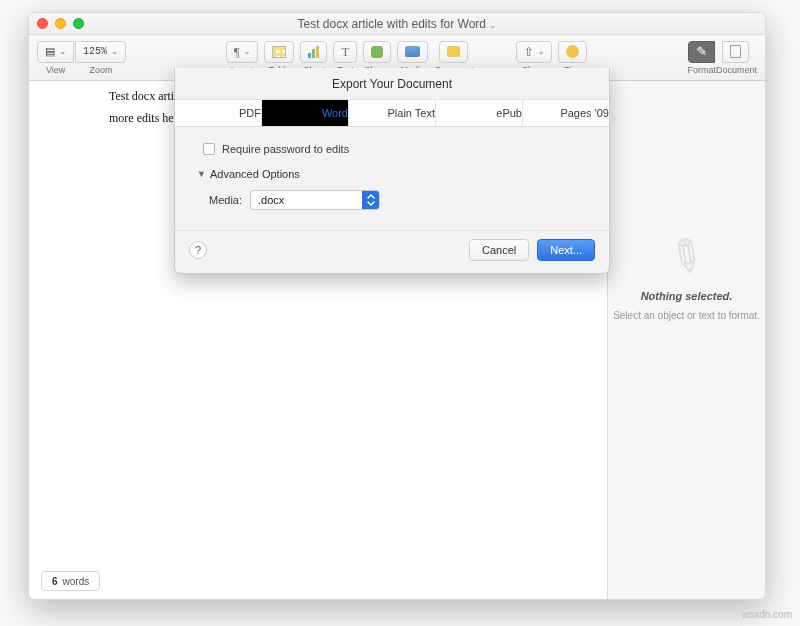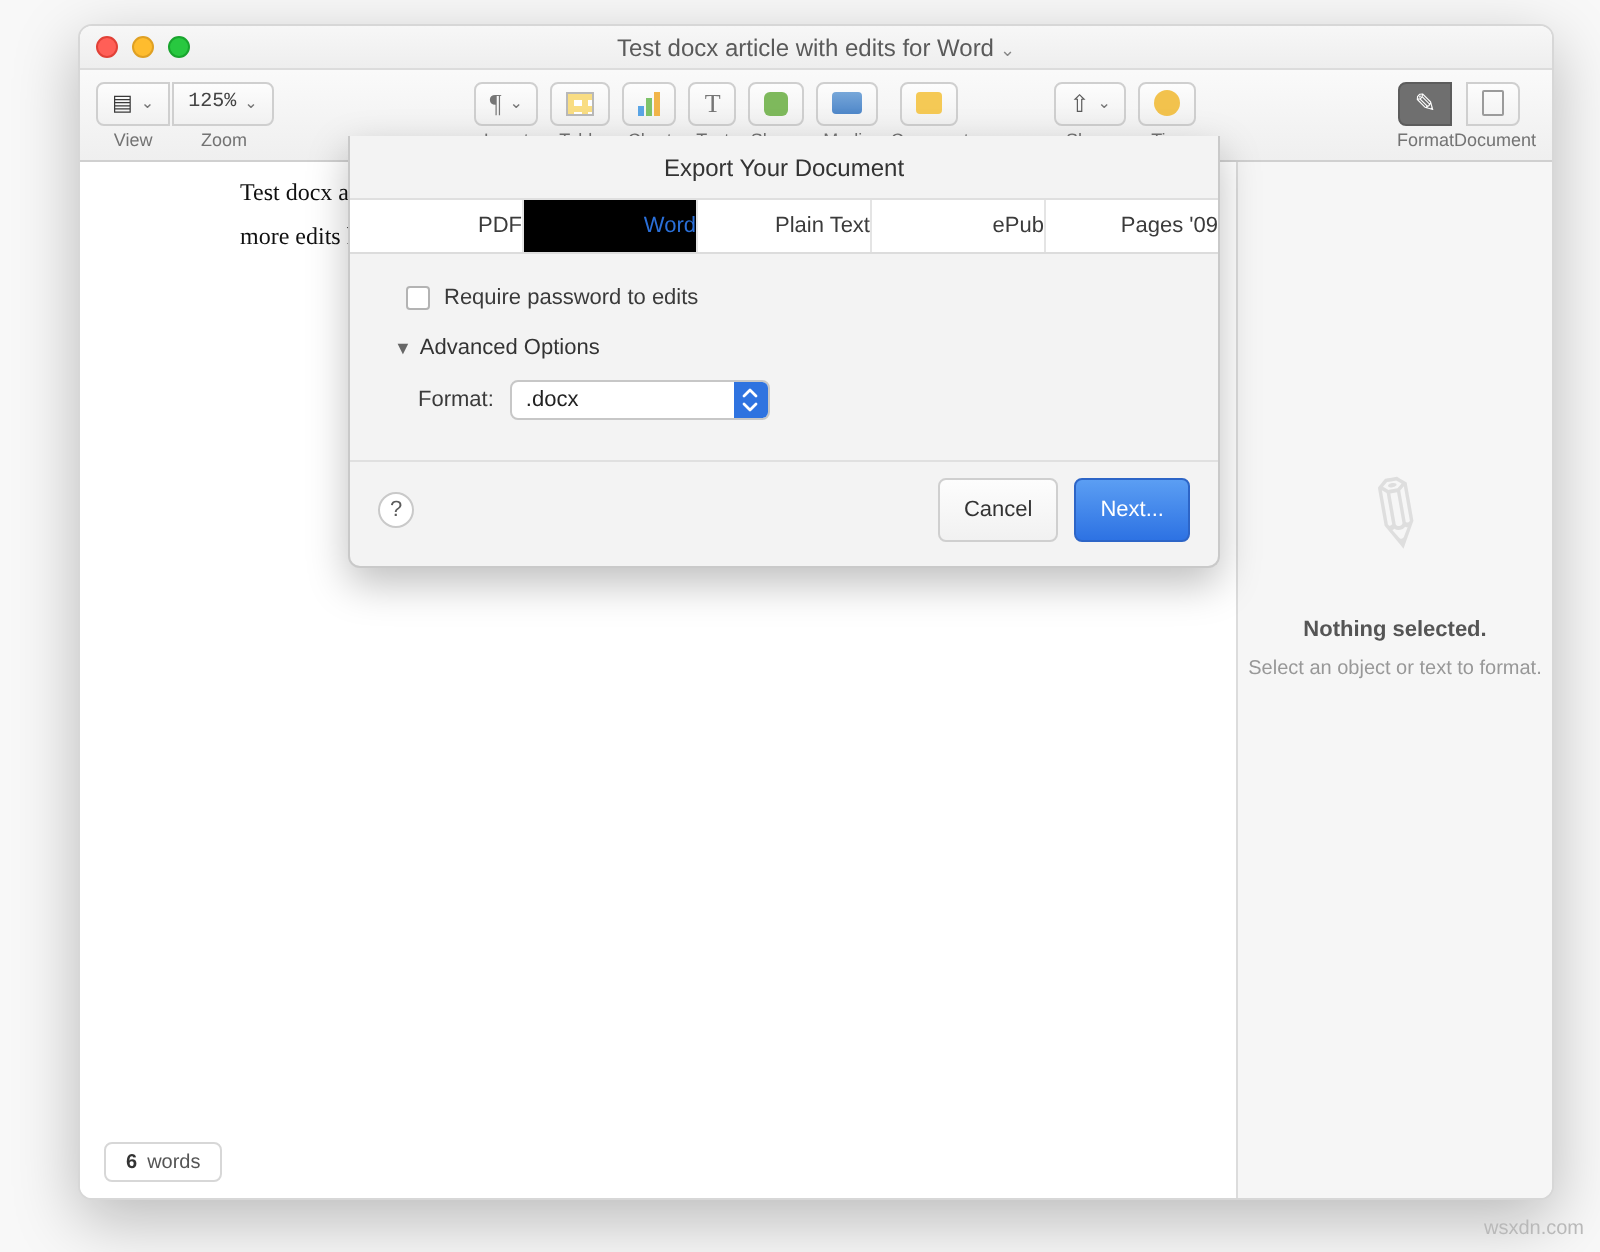--- a/index.html
+++ b/index.html
@@ -1,19 +1,19 @@
 <!DOCTYPE html>
 <html><head>
 <meta charset="utf-8">
 <style>
   * { box-sizing: border-box; margin: 0; padding: 0; }
   html, body { background: #f8f8f8; font-family: -apple-system, "Helvetica Neue", Arial, sans-serif; font-size: 11px; color: #3a3a3a; }
   #stage { width: 800px; height: 626px; position: relative; }
   .window {
-    position: absolute; left: 39px; top: 12px; width: 738px; height: 588px;
+    position: absolute; left: 28px; top: 12px; width: 738px; height: 588px;
     background: #ffffff; border-radius: 7px; box-shadow: 0 10px 32px rgba(0,0,0,0.25);
     overflow: hidden; border: 1px solid #d7d7d7;
   }
   .titlebar { height: 22px; background: linear-gradient(#f7f7f7,#eeeeee); border-bottom: 1px solid #dcdcdc; display:flex; align-items:center; padding:0 8px; position:relative; }
   .traffic { display:flex; gap:7px; }
   .dot { width:11px; height:11px; border-radius:50%; }
   .dot.red{background:#ff5f57;border:0.5px solid #e14137;}
   .dot.yellow{background:#febc2e;border:0.5px solid #dfa023;}
   .dot.green{background:#28c840;border:0.5px solid #19a52e;}
   .wintitle { position:absolute; left:0; right:0; text-align:center; color:#5a5a5a; font-size:12px; }
@@ -41,21 +41,21 @@
   .ico-tips{width:13px;height:13px;border-radius:50%;background:#f2c24d;}
   .ico-brush{font-size:13px;color:#fff;}
   .ico-doc{width:11px;height:13px;border:1.2px solid #9b9b9b;border-radius:1px;}
   .ico-table{background:linear-gradient(to right,#f9dd83 3px,transparent 3px),linear-gradient(#f9dd83 3px,transparent 3px);background-color:#fff;border:1px solid #b9b9b9;width:14px;height:12px;background-size:7px 6px;}
 
   .body-area{position:absolute;top:68px;bottom:0;left:0;right:0;display:flex;}
   .doc-canvas{flex:1;background:#fff;overflow:hidden;position:relative;}
   .page{position:absolute;left:80px;top:6px;width:450px;height:510px;background:#fff;font-family:"Times New Roman",serif;font-size:12px;color:#111;line-height:18px;}
   .sidebar{width:158px;border-left:1px solid #dcdcdc;background:#f6f6f6;display:flex;flex-direction:column;align-items:center;justify-content:flex-start;padding-top:150px;color:#8c8c8c;text-align:center;gap:8px;}
   .brush-lg{transform:rotate(35deg);opacity:.4;font-size:44px;color:#bbb;}
-  .side-title{font-weight:600;color:#555;font-size:11px;margin-top:18px;}
+  .side-title{font-weight:600;color:#555;font-size:11px;margin-top:0;font-style:italic;}
   .side-sub{font-size:10px;color:#989898;}
 
   .wordcount{position:absolute;bottom:8px;left:12px;height:20px;padding:0 10px;background:#fff;border:1px solid #d7d7d7;border-radius:4px;display:flex;align-items:center;gap:5px;font-size:10px;color:#555;}
   .wc-num{font-weight:600;color:#333;}
 
   
   .dialog{position:absolute;left:174px;top:68px;width:436px;background:#f3f3f3;border:1px solid #c9c9c9;border-top:none;border-radius:0 0 6px 6px;box-shadow:0 8px 20px rgba(0,0,0,0.25);}
   .dlg-title{padding:9px 0 8px;text-align:center;font-size:12px;color:#333;}
   .tabs{display:flex;border-top:1px solid #dfdfdf;border-bottom:1px solid #dcdcdc;background:#fff;}
   .tab{flex:1;text-align:right;padding:7px 0;font-size:11px;color:#3b3b3b;border-right:1px solid #e4e4e4;cursor:default;}
@@ -67,21 +67,21 @@
   .adv{display:flex;align-items:center;gap:4px;padding:3px 0 10px 0;font-size:11px;color:#333;}
   .disclose{font-size:9px;color:#666;}
   .fmt-row{display:flex;align-items:center;gap:8px;padding:0 0 4px 12px;}
   .select{display:flex;align-items:center;width:130px;height:20px;background:#fff;border:1px solid #c7c7c7;border-radius:4px;overflow:hidden;}
   .select-val{flex:1;padding:0 7px;font-size:11px;color:#222;}
   .select-cap{width:17px;height:100%;background:#2f73e0;display:flex;align-items:center;justify-content:center;}
   .select-cap svg{display:block;}
   .dlg-footer{display:flex;align-items:center;padding:8px 14px 12px;gap:8px;border-top:1px solid #e0e0e0;margin-top:6px;}
   .help{width:18px;height:18px;border:1px solid #c9c9c9;border-radius:50%;display:flex;align-items:center;justify-content:center;color:#5b5b5b;font-size:11px;background:#fff;}
   .dlg-footer .spacer{flex:1;}
-  .btn{height:32px;padding:0 12px;border:1px solid #cfcfcf;border-radius:4px;background:linear-gradient(#fdfdfd,#f1f1f1);font-size:11px;color:#333;display:flex;align-items:center;cursor:default;}
+  .btn{height:22px;padding:0 12px;border:1px solid #cfcfcf;border-radius:4px;background:linear-gradient(#fdfdfd,#f1f1f1);font-size:11px;color:#333;display:flex;align-items:center;cursor:default;}
   .btn.primary{background:linear-gradient(#5b9ef3,#2d72e3);border-color:#2d65c7;color:#fff;}
 
   .watermark{position:absolute;right:8px;bottom:6px;font-size:10px;color:#b9b9b9;text-align:right;}
 </style>
 </head>
 <body>
 <div id="stage">
 
   <div class="window">
 
@@ -223,21 +223,21 @@
     <div class="dlg-body">
       <div class="check-row">
         <div class="checkbox"></div>
         <span>Require password to edits</span>
       </div>
       <div class="adv">
         <span class="disclose">▼</span>
         <span>Advanced Options</span>
       </div>
       <div class="fmt-row">
-        <span>Format:</span>
+        <span>Media:</span>
         <div class="select">
           <div class="select-val">.docx</div>
           <div class="select-cap">
             <svg width="8" height="12" viewBox="0 0 8 12">
                 <path d="M1 4 L4 1 L7 4 M1 8 L4 11 L7 8" stroke="#fff" stroke-width="1.4" fill="none" stroke-linecap="round" stroke-linejoin="round"></path>
               </svg>
           </div>
         </div>
       </div>
     </div>

